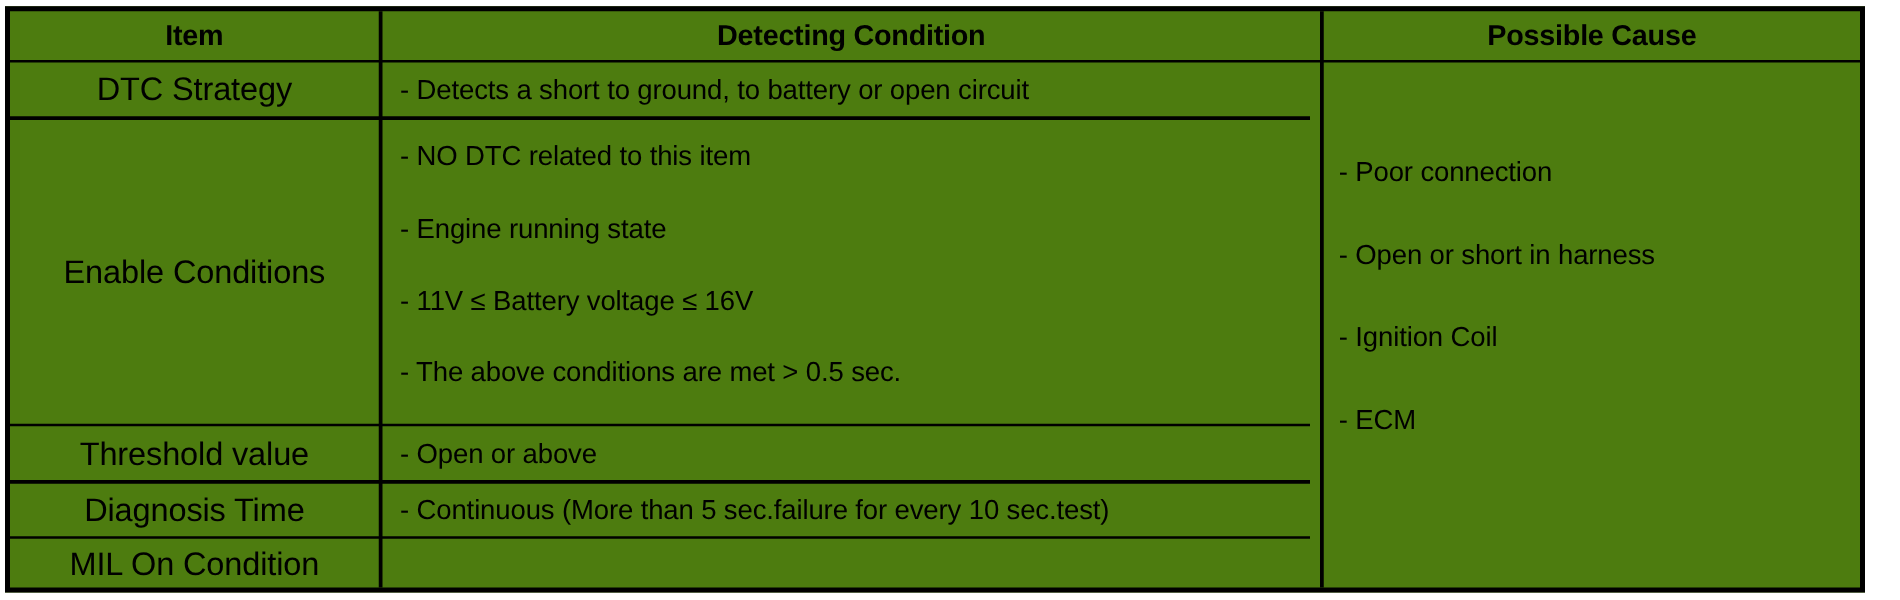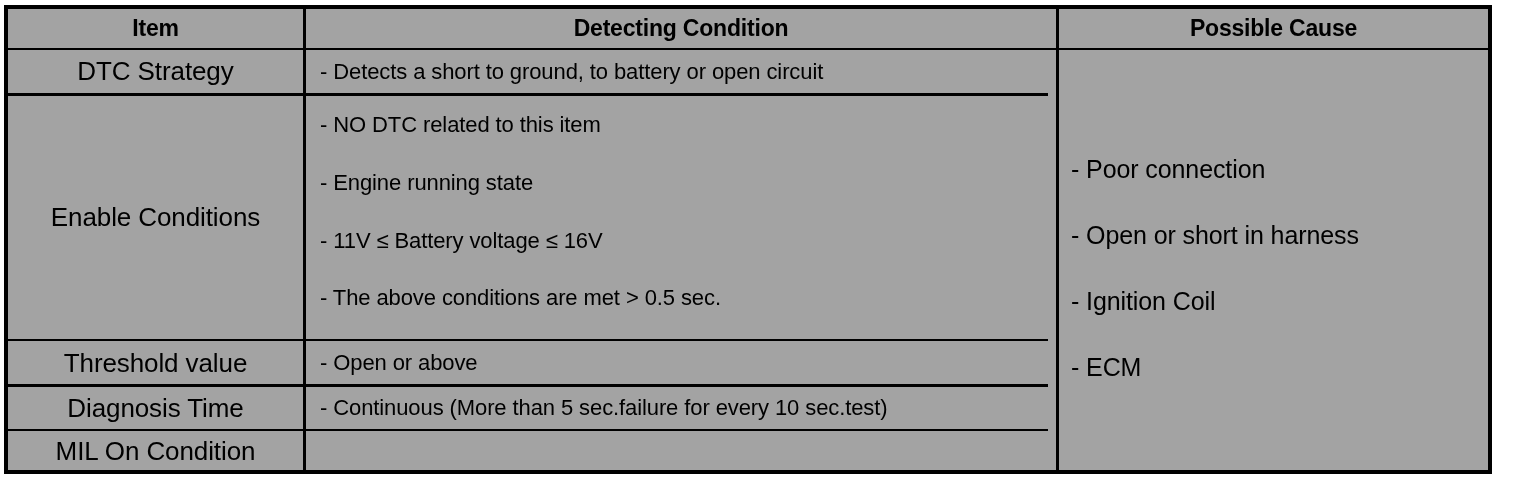--- a/index.html
+++ b/index.html
@@ -26,21 +26,21 @@
 
   
   .dtc-table {
     position: absolute;
     left: 4px;
     top: 5px;
     width: 1488px;   
     height: 469px;   
     box-sizing: border-box;
     border: 4px solid #000000;
-    background: #a3a3a3;
+    background: #4d7c0f;
   }
 
   
   .col-divider {
     position: absolute;
     top: 0;
     bottom: 0;
     width: 3px;
     background: #000000;
   }
@@ -128,22 +128,22 @@
   .r-enable { top: 87px;  height: 243px; }
   .r-thresh { top: 333px; height: 42px; border-radius: 14px; }
   .r-diag   { top: 378px; height: 42px; }
   .r-mil    { top: 423px; height: 38px; }
 
   
   .cause-cell {
     top: 41px;
     height: 420px;
     padding-left: 12px;
-    padding-top: 104px;
-    font-size: 25px;
+    padding-top: 73px;
+    font-size: 22px;
     letter-spacing: -0.1px;
   }
   .cause-line {
     height: 66px;
     line-height: 30px;
     white-space: nowrap;
   }
 </style>
 </head>
 <body>

